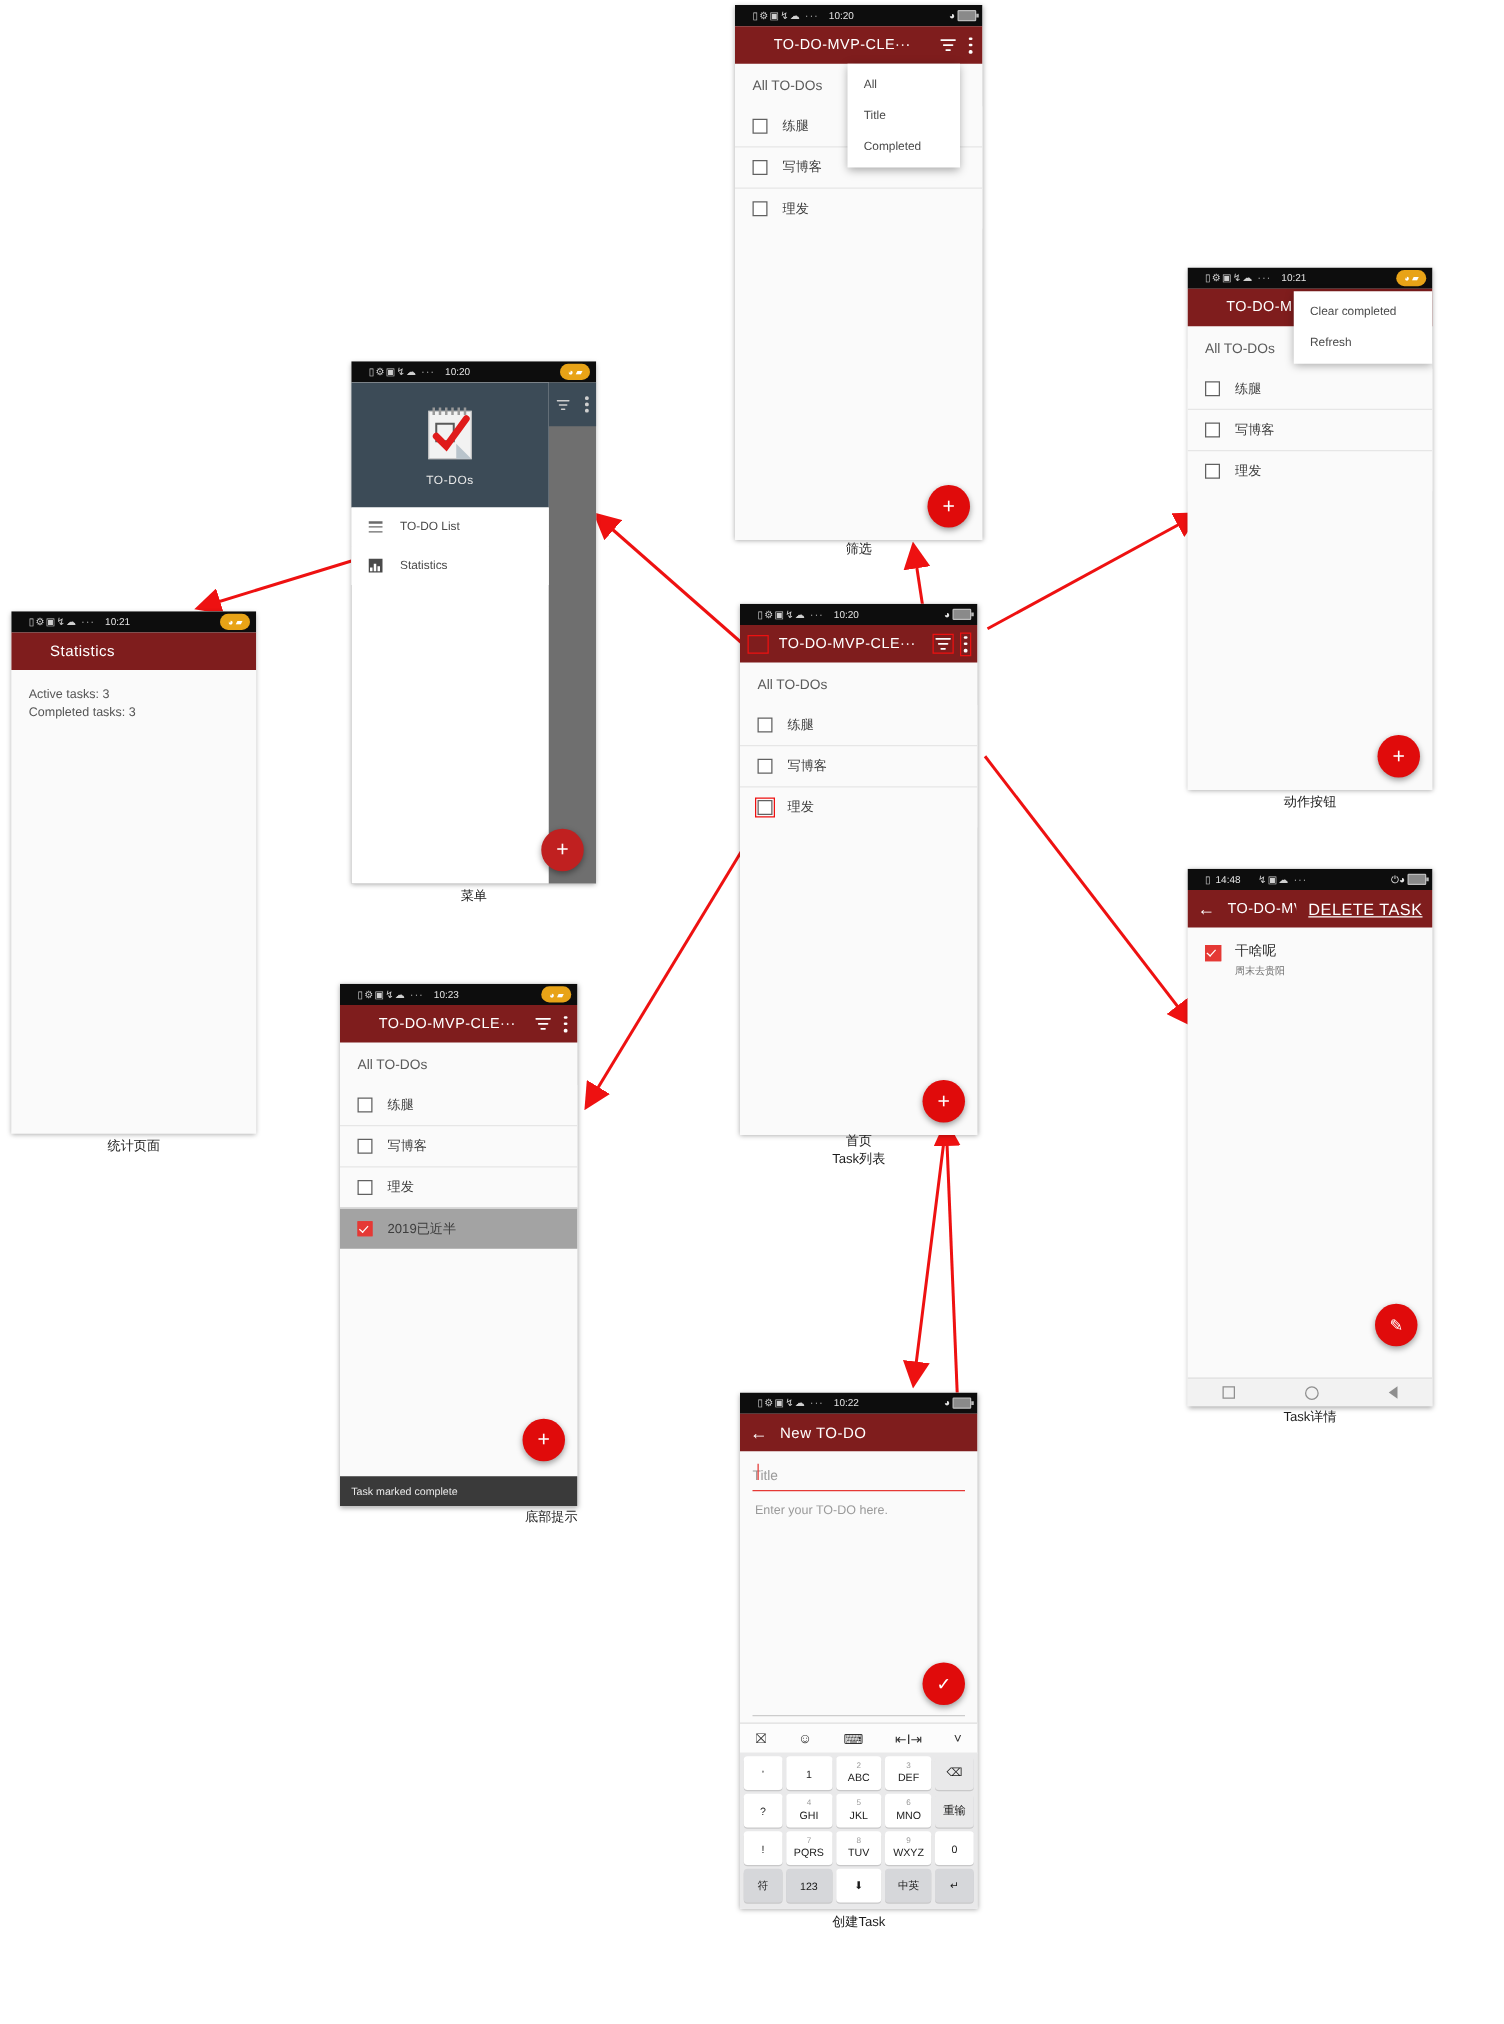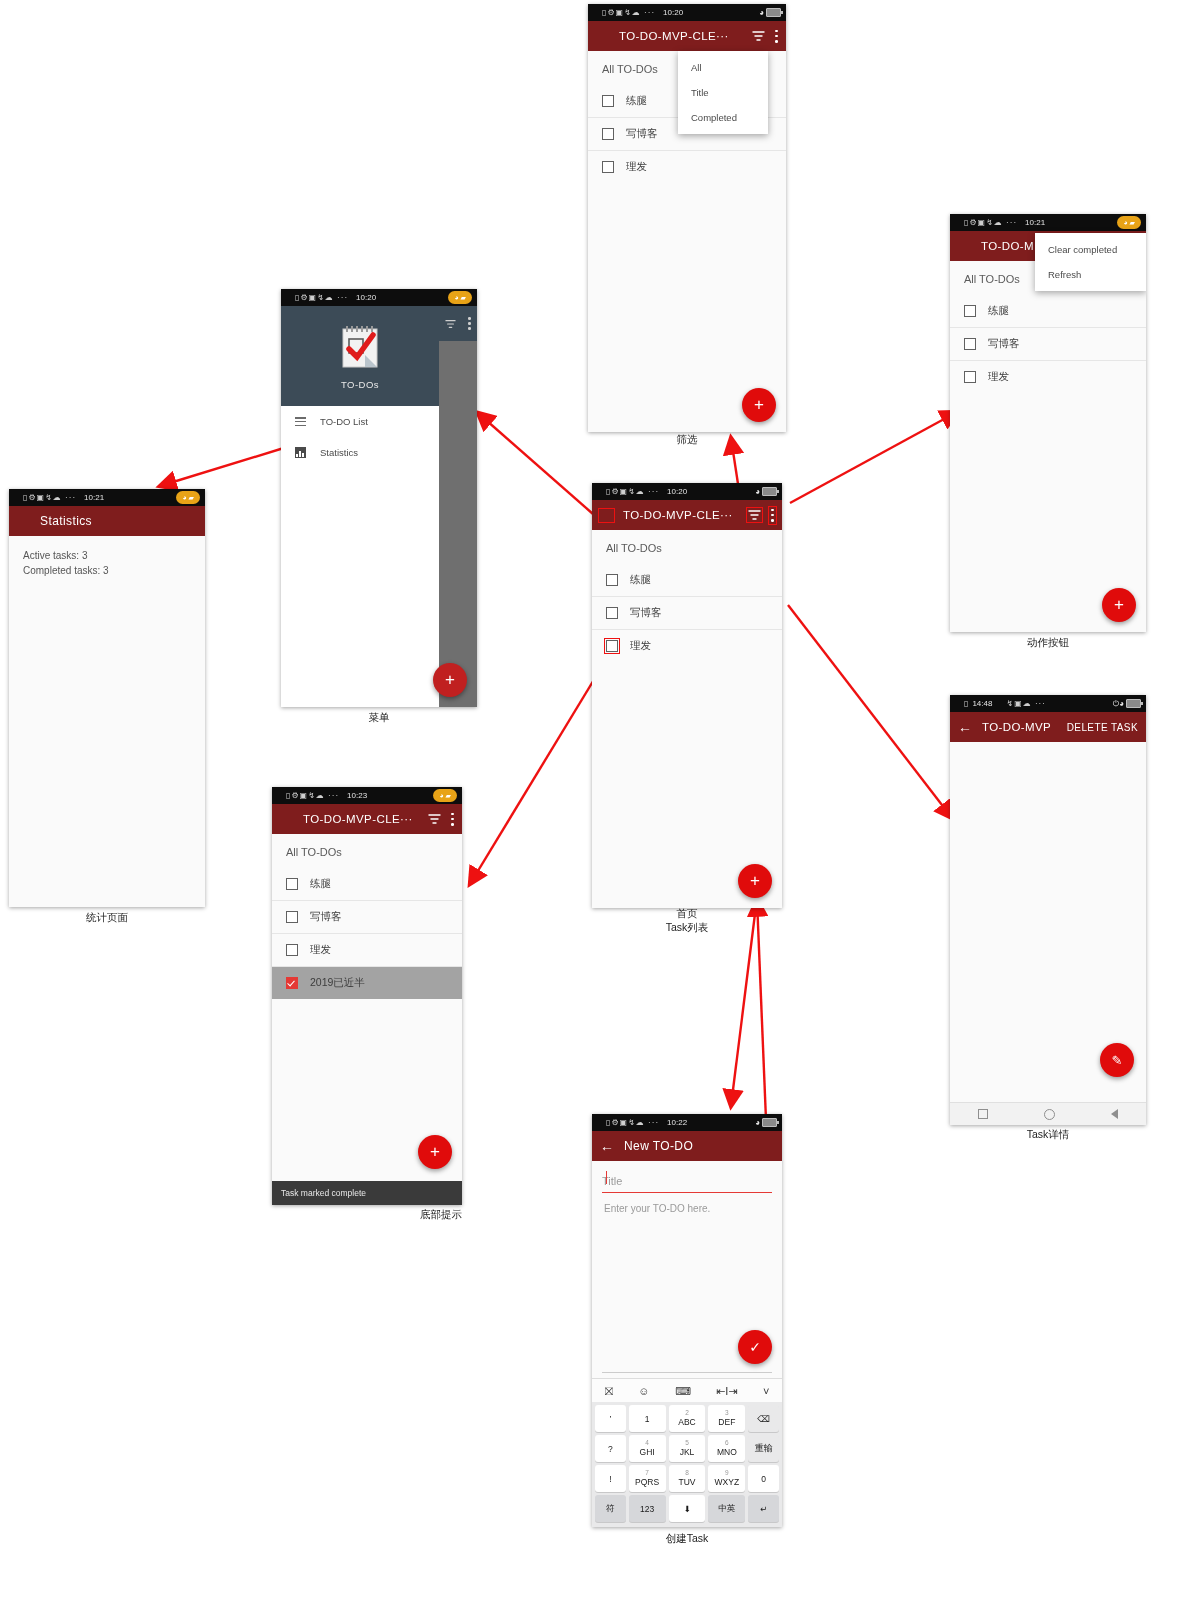--- a/index.html
+++ b/index.html
@@ -97,21 +97,21 @@
   
   .detail-row{display:flex;gap:11px;padding:12px 14px 10px 14px;}
   .detail-title{font-size:11px;color:#2b2b2b;line-height:1.35;}
   .detail-sub{font-size:8px;color:#6e6e6e;margin-top:2px;}
   .navbar{height:22px;background:#f2f2f2;border-top:1px solid #e0e0e0;display:flex;align-items:center;justify-content:space-around;color:#8a8a8a;font-size:10px;}
   .nb-sq{width:8px;height:8px;border:1.3px solid #8f8f8f;}
   .nb-ci{width:9px;height:9px;border:1.3px solid #8f8f8f;border-radius:50%;}
   .nb-tr{width:0;height:0;border-top:5px solid transparent;border-bottom:5px solid transparent;border-right:7px solid #8f8f8f;}
 
   .toast{position:absolute;left:0;right:0;bottom:0;background:#3a3a3a;color:#e8e8e8;font-size:8.5px;padding:7px 9px;}
-  .delete-task{font-size:10px;letter-spacing:.4px;}
+  .delete-task{font-size:13px;letter-spacing:.4px;text-decoration:underline;}
 </style>
 </head>
 <body>
 
 <div class="canvas">
 
   <svg class="arrows">
     <defs>
       <marker id="ah" markerWidth="9" markerHeight="9" refX="7" refY="4.5" orient="auto">
         <path d="M0,0 L9,4.5 L0,9 z" fill="#ee1111"></path>
@@ -503,20 +503,27 @@
       <span class="sb-icons">▯</span>
       <span class="sb-time" style="margin-left:3px;">14:48</span>
       <span class="sb-icons">↯▣☁&nbsp;···</span>
       <span class="sb-right">⏻◕<span class="batt"></span></span>
     </div>
     <div class="appbar">
       <span class="ic backarr">←</span>
       <span class="title" style="font-size:11.5px;">TO-DO-MVP</span>
       <span class="delete-task">DELETE TASK</span>
     </div>
+    <div class="detail-row">
+      <span class="cbx checked" style="width:11px;height:11px;margin-top:2px;"></span>
+      <span>
+        <div class="detail-title">干啥呢</div>
+        <div class="detail-sub">周末去贵阳</div>
+      </span>
+    </div>
     <div class="fab" style="right:12px;bottom:48px;font-size:13px;">✎</div>
     <div class="navbar" style="position:absolute;left:0;right:0;bottom:0;">
       <span class="nb-sq"></span>
       <span class="nb-ci"></span>
       <span class="nb-tr"></span>
     </div>
   </div>
   <div class="caption" style="left:950px;top:1127px;width:196px;">Task详情</div>
 
 </div>

